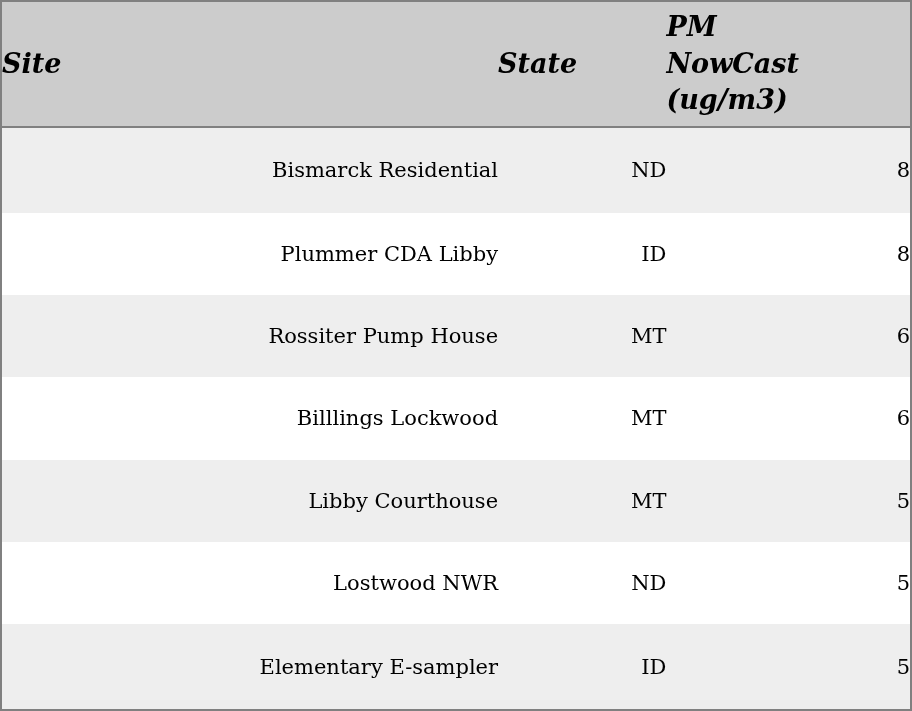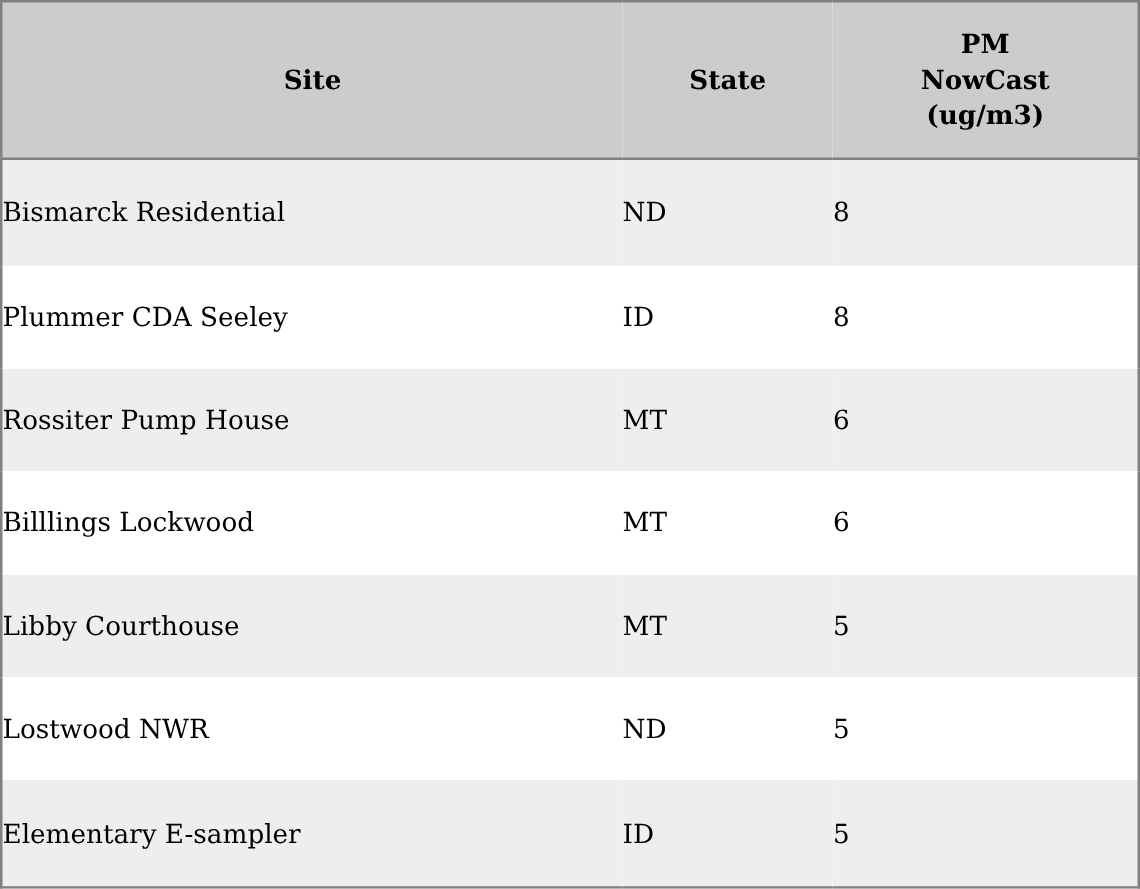--- a/index.html
+++ b/index.html
@@ -27,30 +27,31 @@
     border: 2px solid var(--border-color);
     table-layout: fixed;
   }
   table.pm-table thead tr {
     height: 126px;
   }
   table.pm-table th {
     background: var(--header-bg);
     border-bottom: 2px solid var(--border-color);
     font-weight: bold;
-    font-size: 21px;
+    font-size: 27px;
     line-height: 1.35;
-    text-align: center;
+    text-align: left;
     vertical-align: middle;
     white-space: pre-line;
     color: var(--text-color);
+    font-style: italic;
   }
   table.pm-table td {
     font-size: 21px;
-    text-align: left;
+    text-align: right;
     vertical-align: middle;
     color: var(--text-color);
   }
   table.pm-table tbody tr:nth-child(odd)  { background: var(--row-odd-bg); }
   table.pm-table tbody tr:nth-child(even) { background: var(--row-even-bg); }
   col.col-site  { width: 496px; }
   col.col-state { width: 168px; }
   col.col-pm    { width: 244px; }
 </style>
 </head>
@@ -73,21 +74,21 @@
       </tr>
     </thead>
     <tbody>
   <tr>
     <td>Bismarck Residential</td>
     <td>ND</td>
     <td>8</td>
   </tr>
 
   <tr>
-    <td>Plummer CDA Seeley</td>
+    <td>Plummer CDA Libby</td>
     <td>ID</td>
     <td>8</td>
   </tr>
 
 
 
   <tr>
     <td>Rossiter Pump House</td>
     <td>MT</td>
     <td>6</td>

